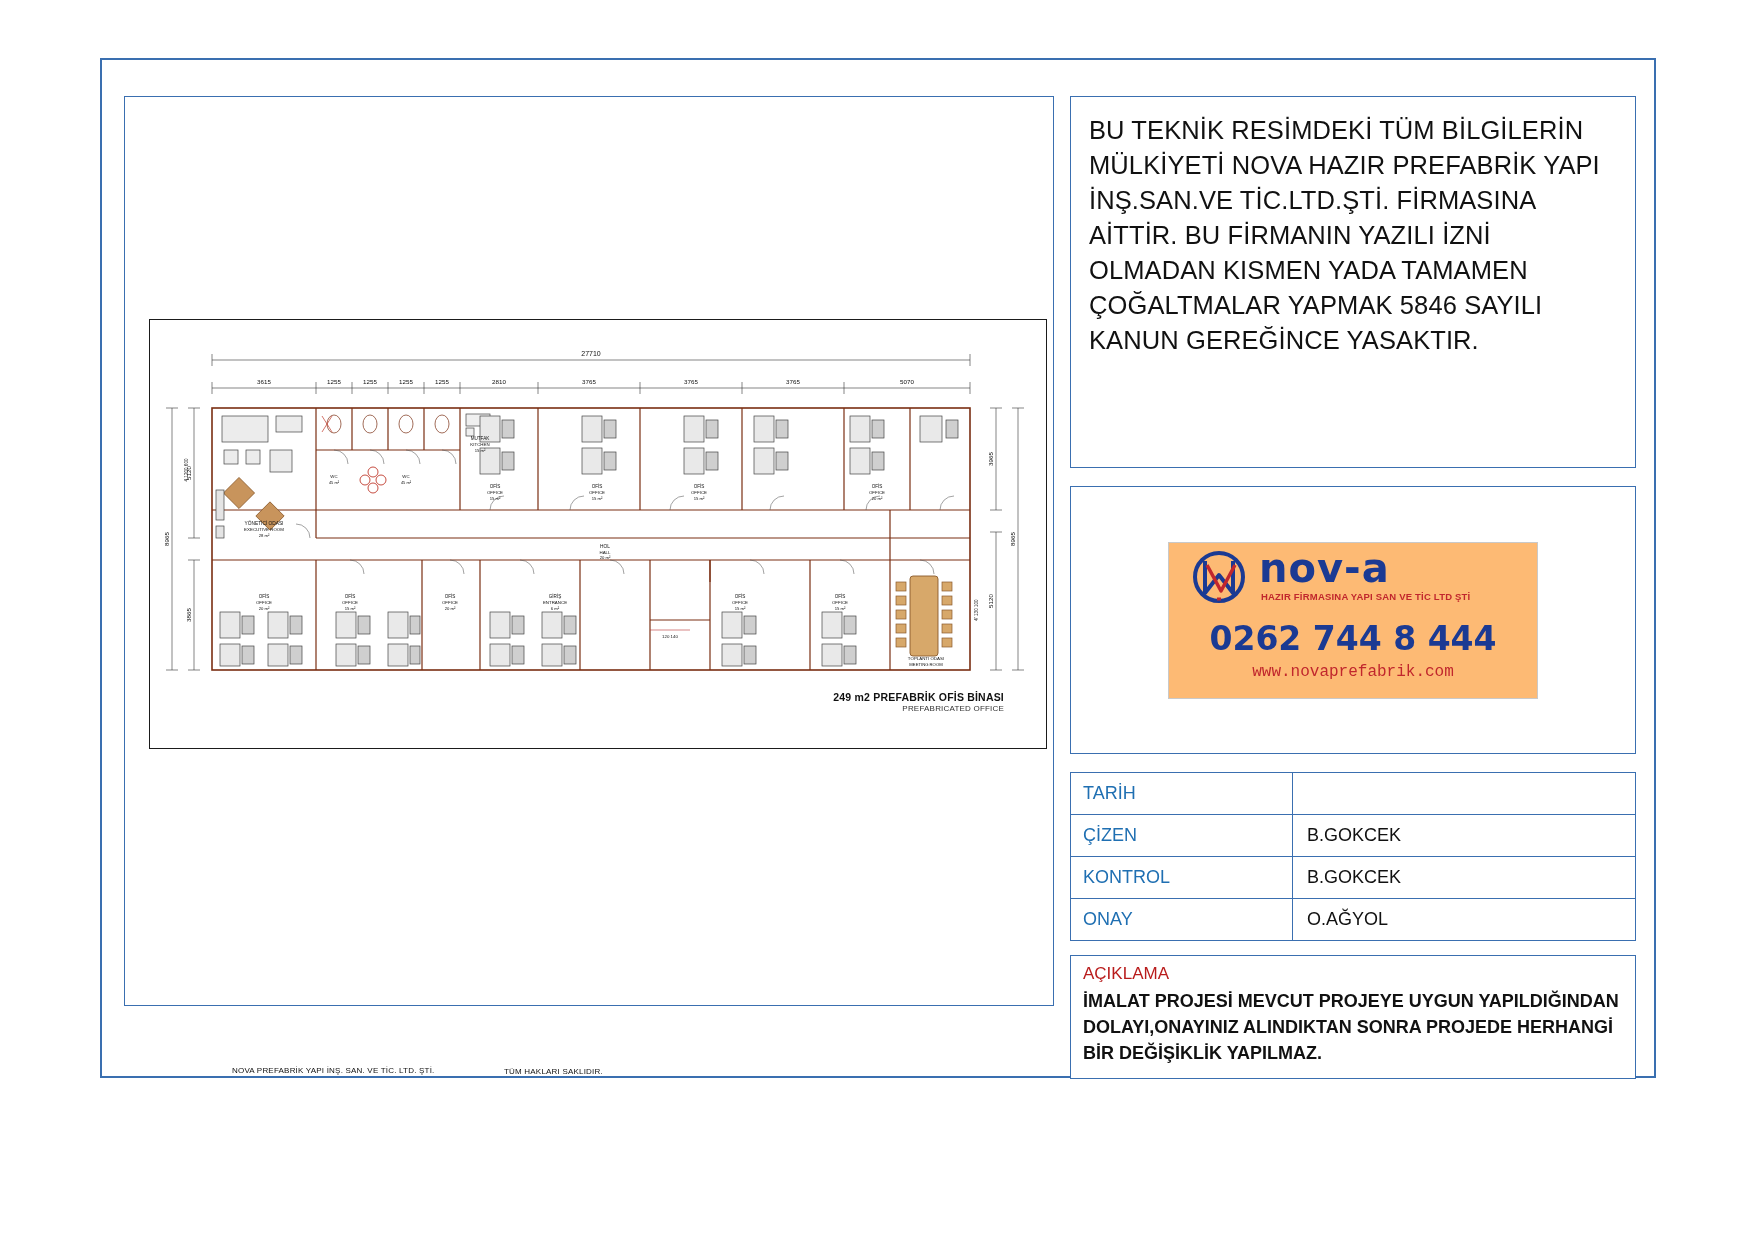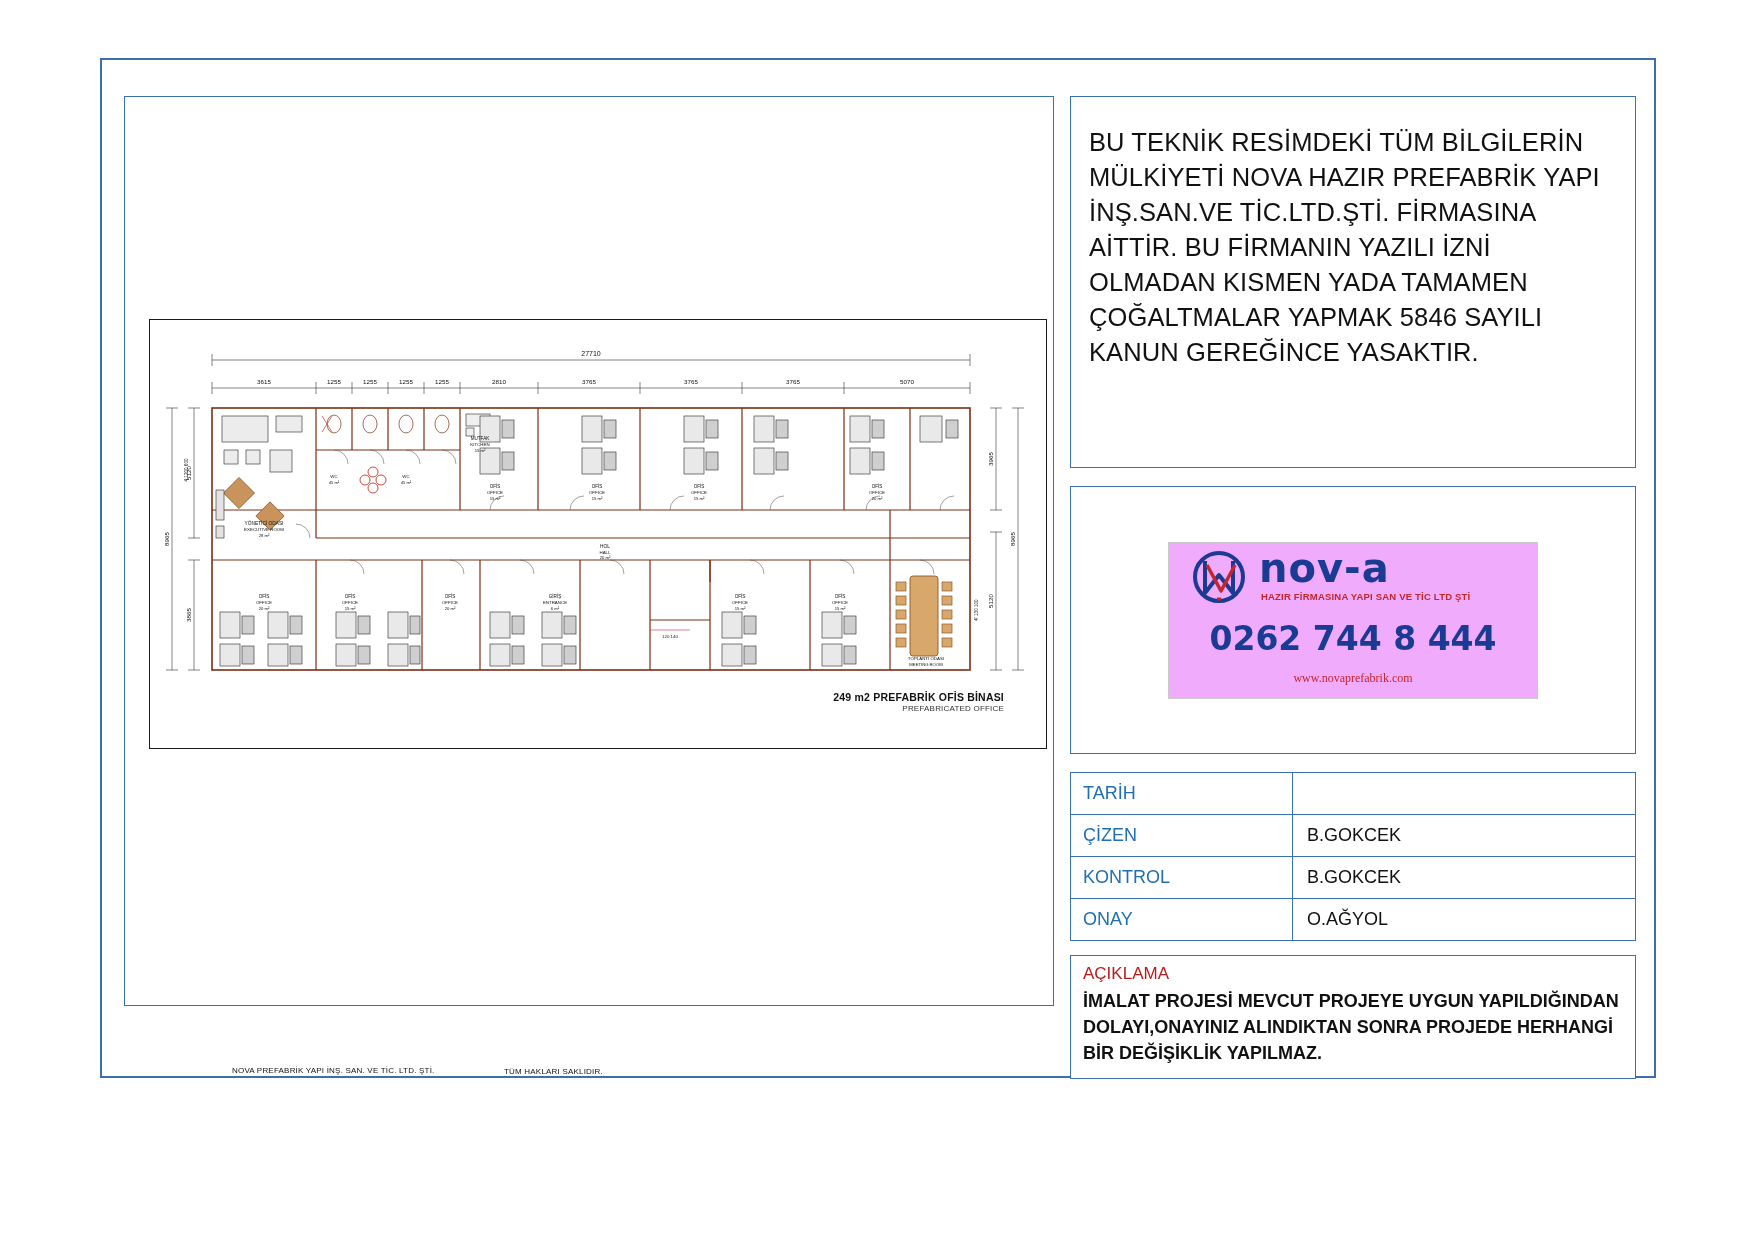--- a/index.html
+++ b/index.html
@@ -63,41 +63,41 @@
     left: 968px;
     top: 36px;
     width: 566px;
   }
   .box {
     border: 1px solid #3a6fb0;
     box-sizing: border-box;
     background: #fff;
   }
   .copyright-box {
-    padding: 28px 18px 14px 18px;
+    padding: 16px 18px 14px 18px;
     height: 372px;
   }
   .copyright-text {
     font-size: 25.5px;
     line-height: 1.37;
     color: #111;
     letter-spacing: .1px;
   }
   .logo-box {
     margin-top: 18px;
     height: 268px;
     display: flex;
     align-items: center;
     justify-content: center;
   }
   .logo-card {
     width: 370px;
     height: 157px;
     border: 1px solid #c9c9c9;
-    background: #f0abfc;
+    background: #fdba74;
     position: relative;
     box-sizing: border-box;
   }
   .logo-top {
     position: relative;
     height: 72px;
     border-bottom: 0px;
   }
   .logo-mark {
     position: absolute;
@@ -131,25 +131,25 @@
     top: 76px;
     text-align: center;
     font-size: 33px;
     font-weight: 700;
     color: #1b3a93;
     font-family: "DejaVu Sans", sans-serif;
   }
   .logo-url {
     position: absolute;
     left: 0; right: 0;
-    top: 128px;
+    top: 120px;
     text-align: center;
-    font-size: 12px;
+    font-size: 16px;
     color: #c1272d;
-    font-family: Liberation Serif, serif;
+    font-family: Liberation Mono, monospace;
   }
 
   
   .info-table {
     margin-top: 18px;
     border: 1px solid #3a6fb0;
     box-sizing: border-box;
   }
   .info-row {
     display: flex;

